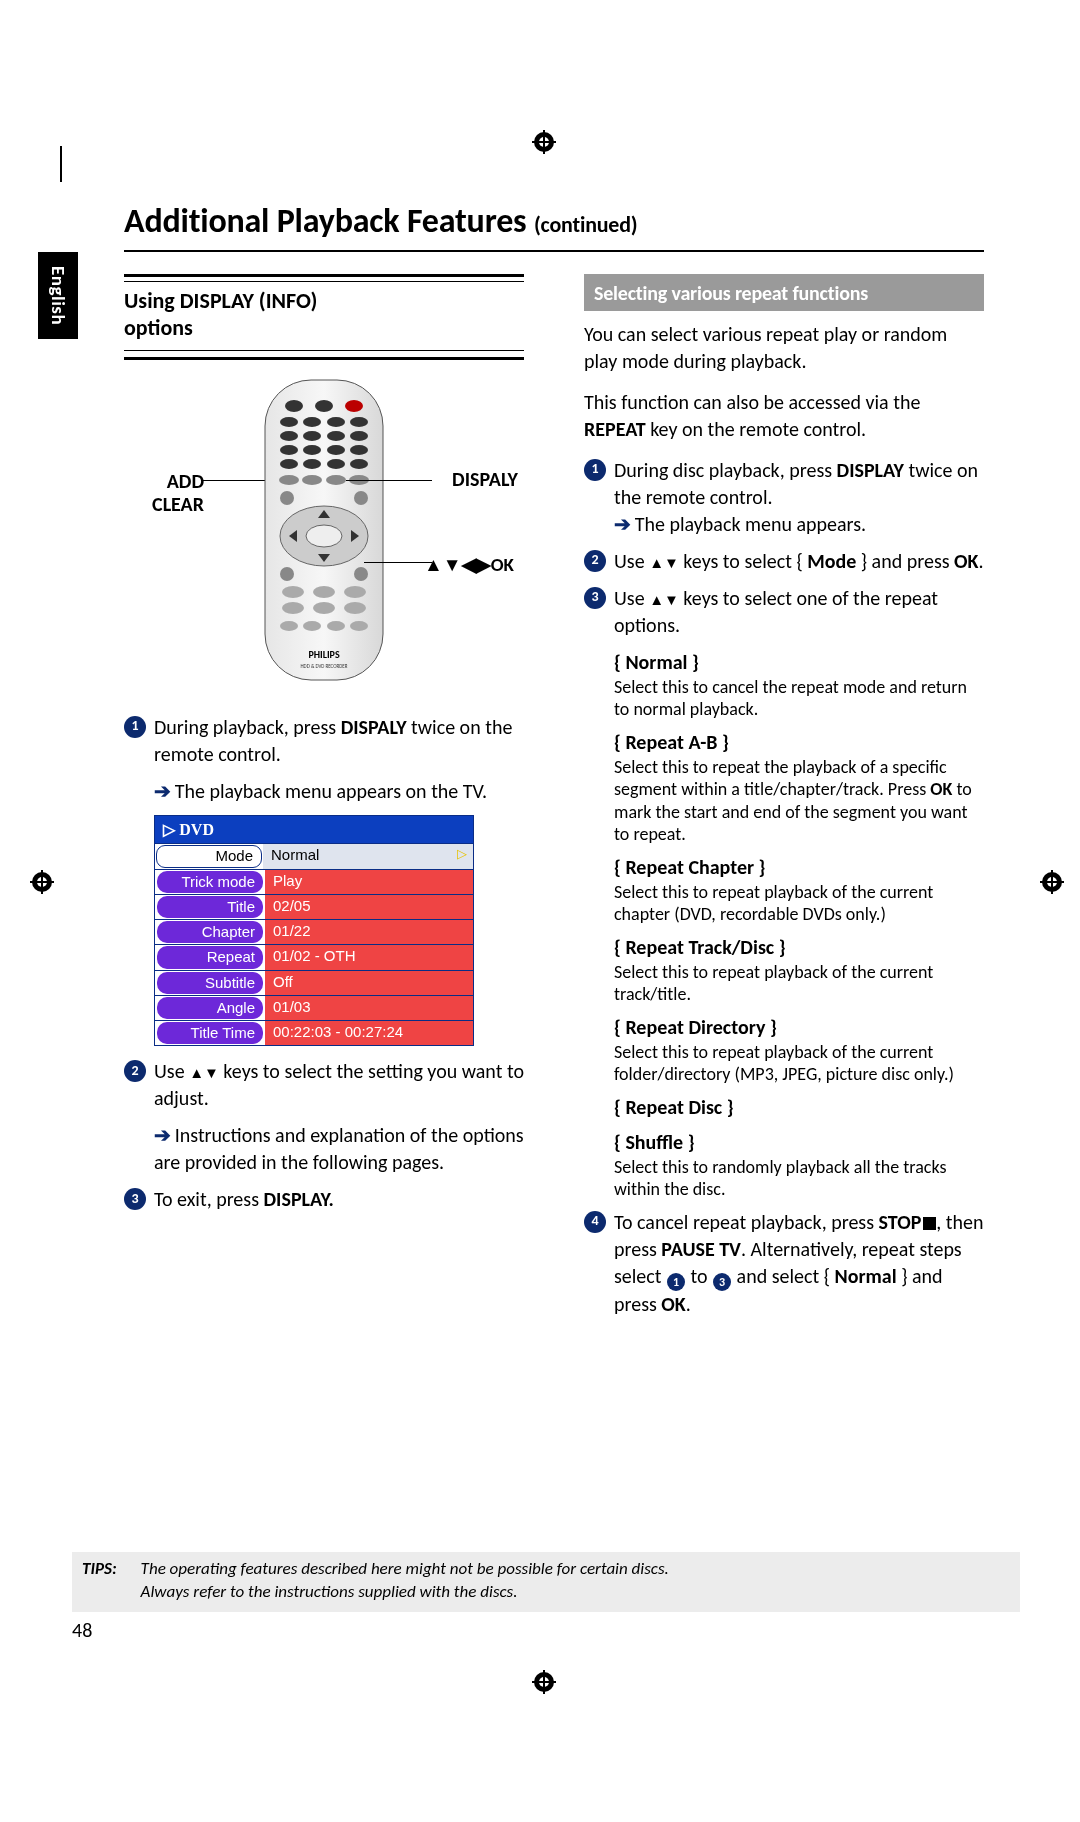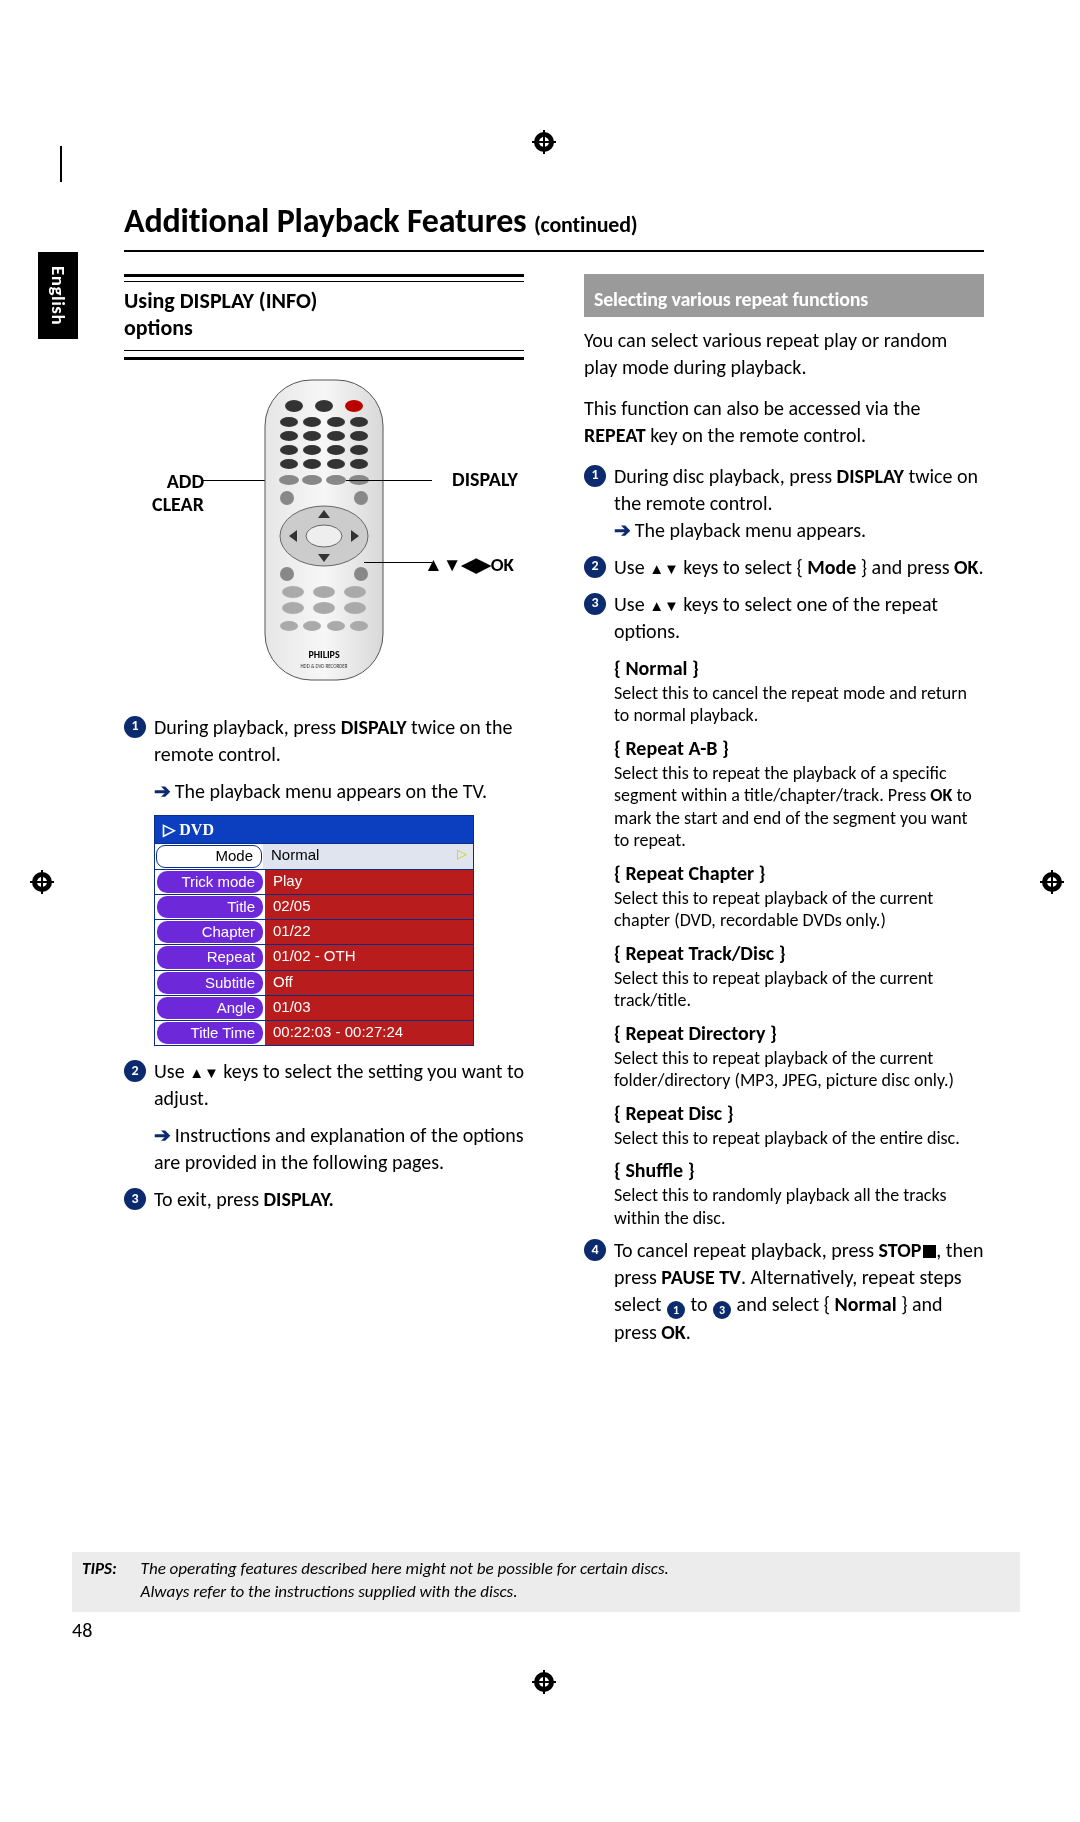--- a/index.html
+++ b/index.html
@@ -107,34 +107,34 @@
   }
   .osd-head {
     background: #0c3fbf; color: #fff; font-weight: 700;
     padding: 3px 8px; font-size: 16px; font-family: Liberation Serif, serif;
   }
   .osd-row { display: flex; border-top: 1px solid #0a2d86; }
   .osd-cell-l {
     width: 106px; text-align: right; padding: 1px 8px 1px 4px;
     background: #6b87d4; color: #fff;
   }
-  .osd-cell-r { flex:1; padding: 1px 8px; background: #b91c1c; color: #fff; }
+  .osd-cell-r { flex:1; padding: 1px 8px; background: #ef4444; color: #fff; }
   .osd-row.hi .osd-cell-l { background: #dfe4ee; color: #000; border: 1px solid #0a2d86;}
   .osd-row.hi .osd-cell-r { background: #dfe4ee; color: #000; position:relative;}
   .osd-row.hi .osd-cell-r::after {
     content: "▷"; color: #e6c200; position: absolute; right: 6px; top: 1px; font-size: 13px;
   }
   .osd-cell-l.pill { border-radius: 9px; }
   .osd-row.hi .osd-cell-l.pill { background:#fff; border-radius:9px; margin:1px; padding:0 8px;}
   .osd-cell-l.pill { background: #6d28d9; border-radius: 10px; margin:1px; }
   .osd-wrap .osd-row .osd-cell-l { border-radius: 10px; margin:1px 2px; }
 
   .sub-head-bar {
     background: #9a9a9a; color: #fff; font-weight: 800; font-size: 20px;
-    padding: 12px 10px 4px; margin-bottom: 10px; letter-spacing: -0.2px;
+    padding: 6px 10px 4px; margin-bottom: 10px; letter-spacing: -0.2px;
   }
   .para { margin-bottom: 14px; }
   .opt-title { font-weight: 800; margin-top: 8px; }
   .opt-desc { font-size: 18px; margin-bottom: 8px; line-height:1.25;}
 
   .tips-box {
     position: absolute; left: 72px; bottom: 210px; right: 60px;
     background: #ececec; padding: 6px 10px 8px; font-size: 17px; font-style: italic;
     display:flex; gap: 24px;
   }
@@ -378,21 +378,20 @@
             <div class="opt-desc">Select this to cancel the repeat mode and return to normal playback.</div>
             <div class="opt-title">{ Repeat A-B }</div>
             <div class="opt-desc"><span>Select this to repeat the playback of a specific segment within a title/chapter/track. Press </span><span class="bold">OK</span><span> to mark the start and end of the segment you want to repeat.</span></div>
             <div class="opt-title">{ Repeat Chapter }</div>
             <div class="opt-desc">Select this to repeat playback of the current chapter (DVD, recordable DVDs only.)</div>
             <div class="opt-title">{ Repeat Track/Disc }</div>
             <div class="opt-desc">Select this to repeat playback of the current track/title.</div>
             <div class="opt-title">{ Repeat Directory }</div>
             <div class="opt-desc">Select this to repeat playback of the current folder/directory (MP3, JPEG, picture disc only.)</div>
             <div class="opt-title">{ Repeat Disc }</div>
-            <div class="opt-desc">Select this to repeat playback of the entire disc.</div>
             <div class="opt-title">{ Shuffle }</div>
             <div class="opt-desc">Select this to randomly playback all the tracks within the disc.</div>
           </div>
 
         <div class="num-step">
           <div class="num-circle">4</div>
           <div class="txt">
             <span>To cancel repeat playback, press </span><span class="bold">STOP</span><span class="stop-sq"></span><span>, then press </span><span class="bold">PAUSE TV</span><span>. Alternatively, repeat steps select </span><span class="num-circle sm">1</span><span> to </span><span class="num-circle sm">3</span><span> and select { </span><span class="bold">Normal</span><span> } and press </span><span class="bold">OK</span><span>.</span>
           </div>
         </div>

